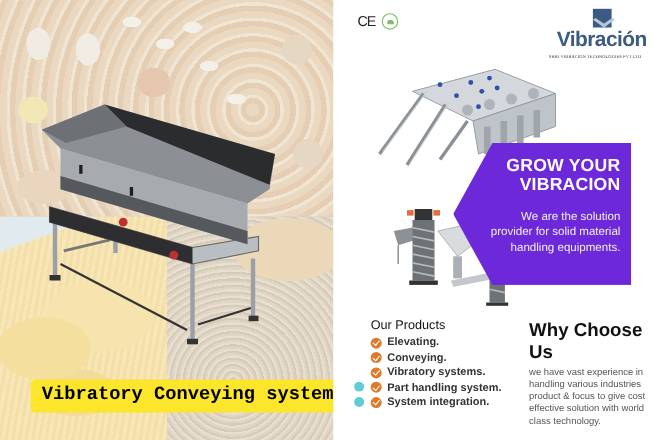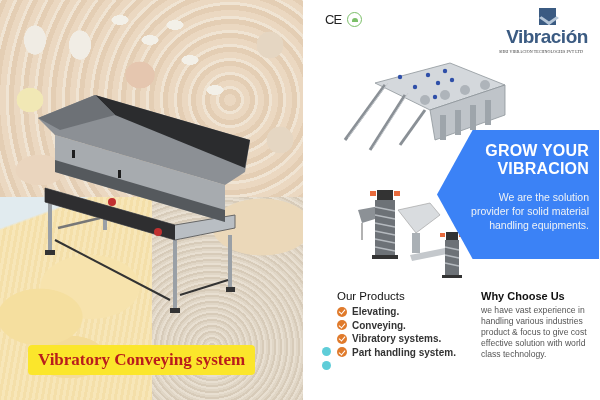--- a/index.html
+++ b/index.html
@@ -46,21 +46,21 @@
       #d8ccb9;
   }
   .flour-tint { position: absolute; left: 152px; top: 197px; width: 151px; height: 203px; background: rgba(255,255,255,0.2); }
 
   
   .machine { position: absolute; left: 0; top: 0; width: 303px; height: 400px; }
 
   .caption {
     position: absolute; left: 28px; top: 345px; height: 30px; padding: 0 10px;
     background: #fbe62b; border-radius: 4px;
-    font-family: Liberation Serif, serif; font-weight: bold; font-size: 17px; color: #b91c1c;
+    font-family: Liberation Mono, monospace; font-weight: bold; font-size: 17px; color: #000000;
     line-height: 30px; white-space: nowrap;
   }
 
   
   .cert { position: absolute; top: 12px; left: 325px; display: flex; align-items: flex-start; gap: 6px; }
   .ce-mark { font-family: "Liberation Sans", sans-serif; font-size: 13px; color: #222; letter-spacing: -1px; }
   .green-badge { width: 15px; height: 15px; border-radius: 50%; border: 1.5px solid #7bbf68; display: flex; align-items: center; justify-content: center; }
   .green-badge span { width: 6px; height: 4px; background: #7bbf68; border-radius: 3px 3px 0 0; }
 
   .logo { position: absolute; left: 497px; top: 8px; width: 100px; }
@@ -68,40 +68,40 @@
   .logo-mark { width: 17px; height: 17px; background: #3b5b82; position: relative; }
   .logo-mark::after { content: ""; position: absolute; left: 4px; top: 4px; width: 9px; height: 9px;
     border-left: 3px solid #b5c6d8; border-bottom: 3px solid #b5c6d8; transform: rotate(-45deg) skew(10deg,10deg); }
   .logo-text { font-family: "Liberation Sans", sans-serif; font-weight: bold; font-size: 19px; color: #3b5b82; letter-spacing: -0.5px; line-height: 18px; }
   .logo-sub { font-family: "Liberation Serif", serif; font-size: 4px; color: #333; margin-top: 3px; margin-left: 2px; letter-spacing: 0.1px; white-space: nowrap; }
 
   .plant { position: absolute; left: 340px; top: 55px; width: 175px; height: 100px; }
   .elevators { position: absolute; left: 350px; top: 185px; width: 120px; height: 100px; }
 
   .grow-box {
-    position: absolute; left: 437px; top: 130px; width: 162px; height: 129px;
-    background: #3b82f6;
+    position: absolute; left: 412px; top: 130px; width: 162px; height: 129px;
+    background: #6d28d9;
     clip-path: polygon(22% 0, 100% 0, 100% 100%, 22% 100%, 0 50%);
     color: #fff; text-align: right; padding: 12px 10px 0 0;
   }
   .grow-title { font-family: "Liberation Sans", sans-serif; font-weight: bold; font-size: 16px; line-height: 18px; letter-spacing: 0.2px; }
   .grow-desc { font-family: "Liberation Sans", sans-serif; font-size: 10.5px; line-height: 14px; margin-top: 12px; text-align: right; padding-left: 22px; color: #eef2f6; }
 
   .products { position: absolute; left: 337px; top: 290px; }
   .products h3 { font-family: "Liberation Sans", sans-serif; font-weight: normal; font-size: 11.5px; color: #111; margin-bottom: 3px; }
   .prod-item { display: flex; align-items: center; gap: 5px; height: 13px; margin-bottom: 0.5px; }
   .check { width: 10px; height: 10px; border-radius: 50%; background: #e07a2b; position: relative; flex-shrink: 0; }
   .check::after { content: ""; position: absolute; left: 3px; top: 1.5px; width: 3px; height: 5px; border-right: 1.5px solid #fff; border-bottom: 1.5px solid #fff; transform: rotate(40deg); }
   .prod-label { font-family: "Liberation Sans", sans-serif; font-weight: bold; font-size: 10px; color: #333; white-space: nowrap; }
 
   .contact-icons { position: absolute; left: 322px; top: 347px; display: flex; flex-direction: column; gap: 5px; }
   .cicon { width: 9px; height: 9px; border-radius: 50%; background: #5fcdd8; }
 
   .why { position: absolute; left: 481px; top: 290px; width: 118px; }
-  .why h3 { font-family: "Liberation Sans", sans-serif; font-weight: bold; font-size: 11px; color: #111; margin-bottom: 3px; }
+  .why h3 { font-family: "Liberation Sans", sans-serif; font-weight: bold; font-size: 17px; color: #111; margin-bottom: 3px; }
   .why p { font-family: "Liberation Sans", sans-serif; font-size: 8.6px; line-height: 11px; color: #555; }
 </style>
 </head>
 <body>
 
 <div class="left-panel">
   <div class="nuts-bg"></div>
   <div class="nuts-tint"></div>
   <div class="chips-bg"></div>
   <div class="chips-tint"></div>
@@ -251,20 +251,24 @@
     <span class="prod-label">Conveying.</span>
   </div>
   <div class="prod-item">
     <span class="check"></span>
     <span class="prod-label">Vibratory systems.</span>
   </div>
   <div class="prod-item">
     <span class="check"></span>
     <span class="prod-label">Part handling system.</span>
   </div>
+  <div class="prod-item">
+    <span class="check"></span>
+    <span class="prod-label">System integration.</span>
+  </div>
 </div>
 
 <div class="contact-icons">
   <span class="cicon"></span>
   <span class="cicon"></span>
 </div>
 
 <div class="why">
   <h3>Why Choose Us</h3>
   <p>we have vast experience in handling various industries product &amp;  focus to give cost effective solution with world class technology.</p>

